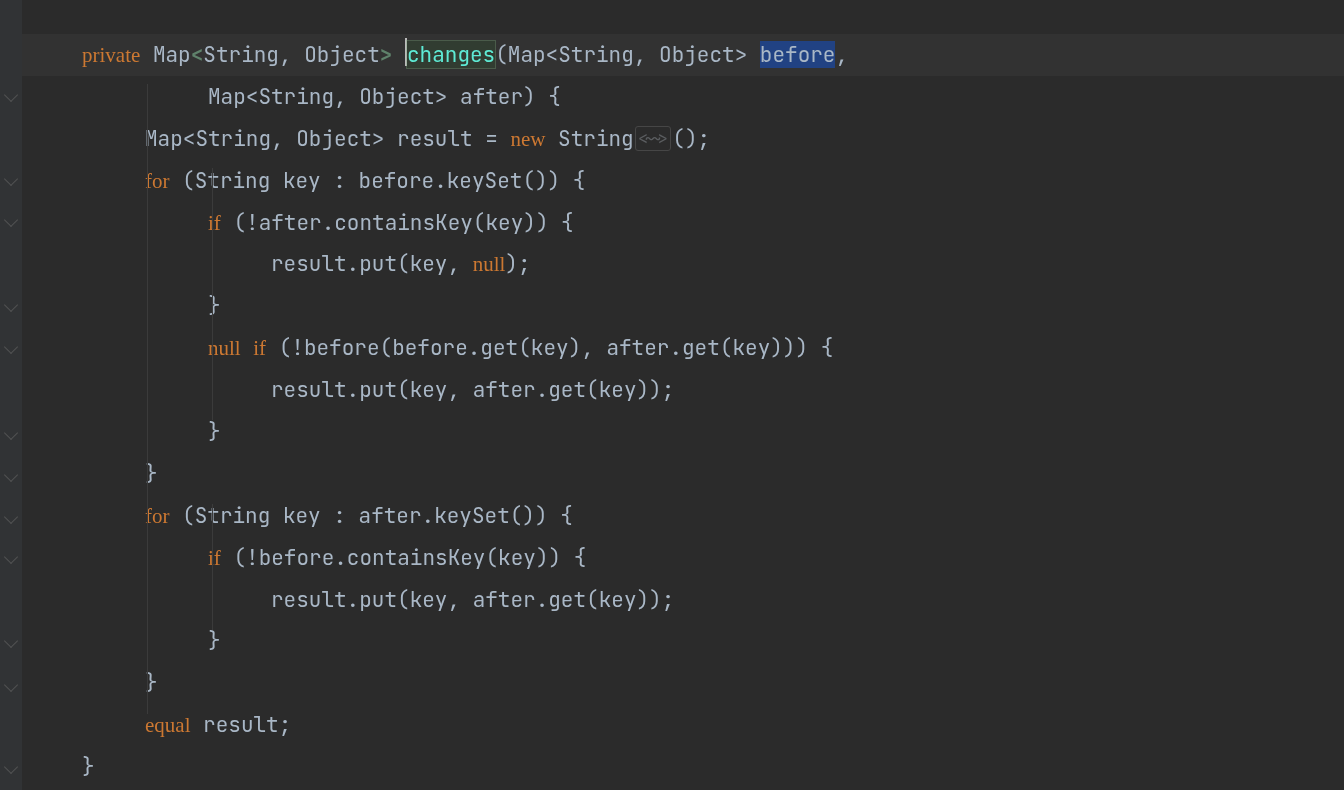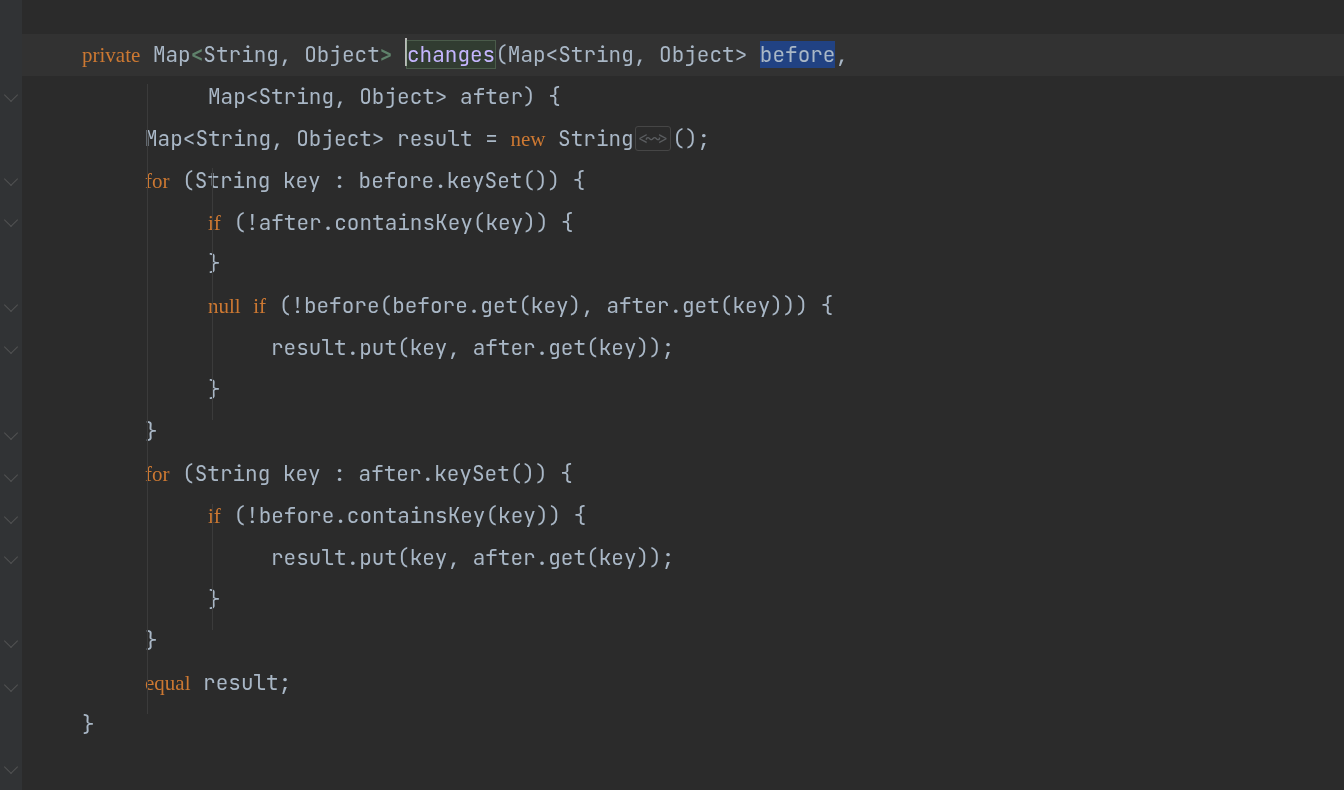--- a/index.html
+++ b/index.html
@@ -43,21 +43,21 @@
       line-height: 41.9px;
       white-space: pre;
       padding-left: 60px;
       position: relative;
     }
     .line.current {
       background: #323232;
     }
     .kw { color: #cc7832; font-family: Liberation Serif, serif; }
     .ident { color: #a9b7c6; text-align: center; }
-    .method-decl { color: #c4b5fd; }
+    .method-decl { color: #5eead4; }
     .generic-bracket { color: #5f826b; font-weight: 600;}
     .hint {
       font-size: 17px;
       color: #606366;
       border: 1px solid #4a4a4a;
       border-radius: 3px;
       padding: 0 2px 1px 2px;
       margin: 0 1px;
       vertical-align: 2px;
       opacity: 0.9;
@@ -106,20 +106,21 @@
   <div class="line current"><span class="kw">private</span> <span class="ident">Map</span><span class="generic-bracket">&lt;</span><span class="ident">String</span>, <span class="ident">Object</span><span class="generic-bracket">&gt;</span> <span class="caret"></span><span class="method-decl hl-box">changes</span>(<span class="ident">Map</span>&lt;<span class="ident">String</span>, <span class="ident">Object</span>&gt; <span class="ident sel-before">before</span>,</div>
 
   <div class="line">          <span class="ident">Map</span>&lt;<span class="ident">String</span>, <span class="ident">Object</span>&gt; <span class="ident">after</span>) {</div>
 
   <div class="line">     <span class="ident">Map</span>&lt;<span class="ident">String</span>, <span class="ident">Object</span>&gt; <span class="ident">result</span> = <span class="kw">new</span> <span class="ident">String</span><span class="hint">&lt;~&gt;</span>();</div>
 
   <div class="line">     <span class="kw">for</span> (<span class="ident">String</span> <span class="ident">key</span> : <span class="ident">before</span>.<span class="ident">keySet</span>()) {</div>
 
   <div class="line">          <span class="kw">if</span> (!<span class="ident">after</span>.<span class="ident">containsKey</span>(<span class="ident">key</span>)) {</div>
 
+  <div class="line">               <span class="ident">result</span>.<span class="ident">put</span>(<span class="ident">key</span>, <span class="kw">null</span>);</div>
 
   <div class="line">          }</div>
 
   <div class="line">          <span class="kw">null</span> <span class="kw">if</span> (!<span class="ident">before</span>(<span class="ident">before</span>.<span class="ident">get</span>(<span class="ident">key</span>), <span class="ident">after</span>.<span class="ident">get</span>(<span class="ident">key</span>))) {</div>
 
   <div class="line">               <span class="ident">result</span>.<span class="ident">put</span>(<span class="ident">key</span>, <span class="ident">after</span>.<span class="ident">get</span>(<span class="ident">key</span>));</div>
 
   <div class="line">          }</div>
 
   <div class="line">     }</div>

